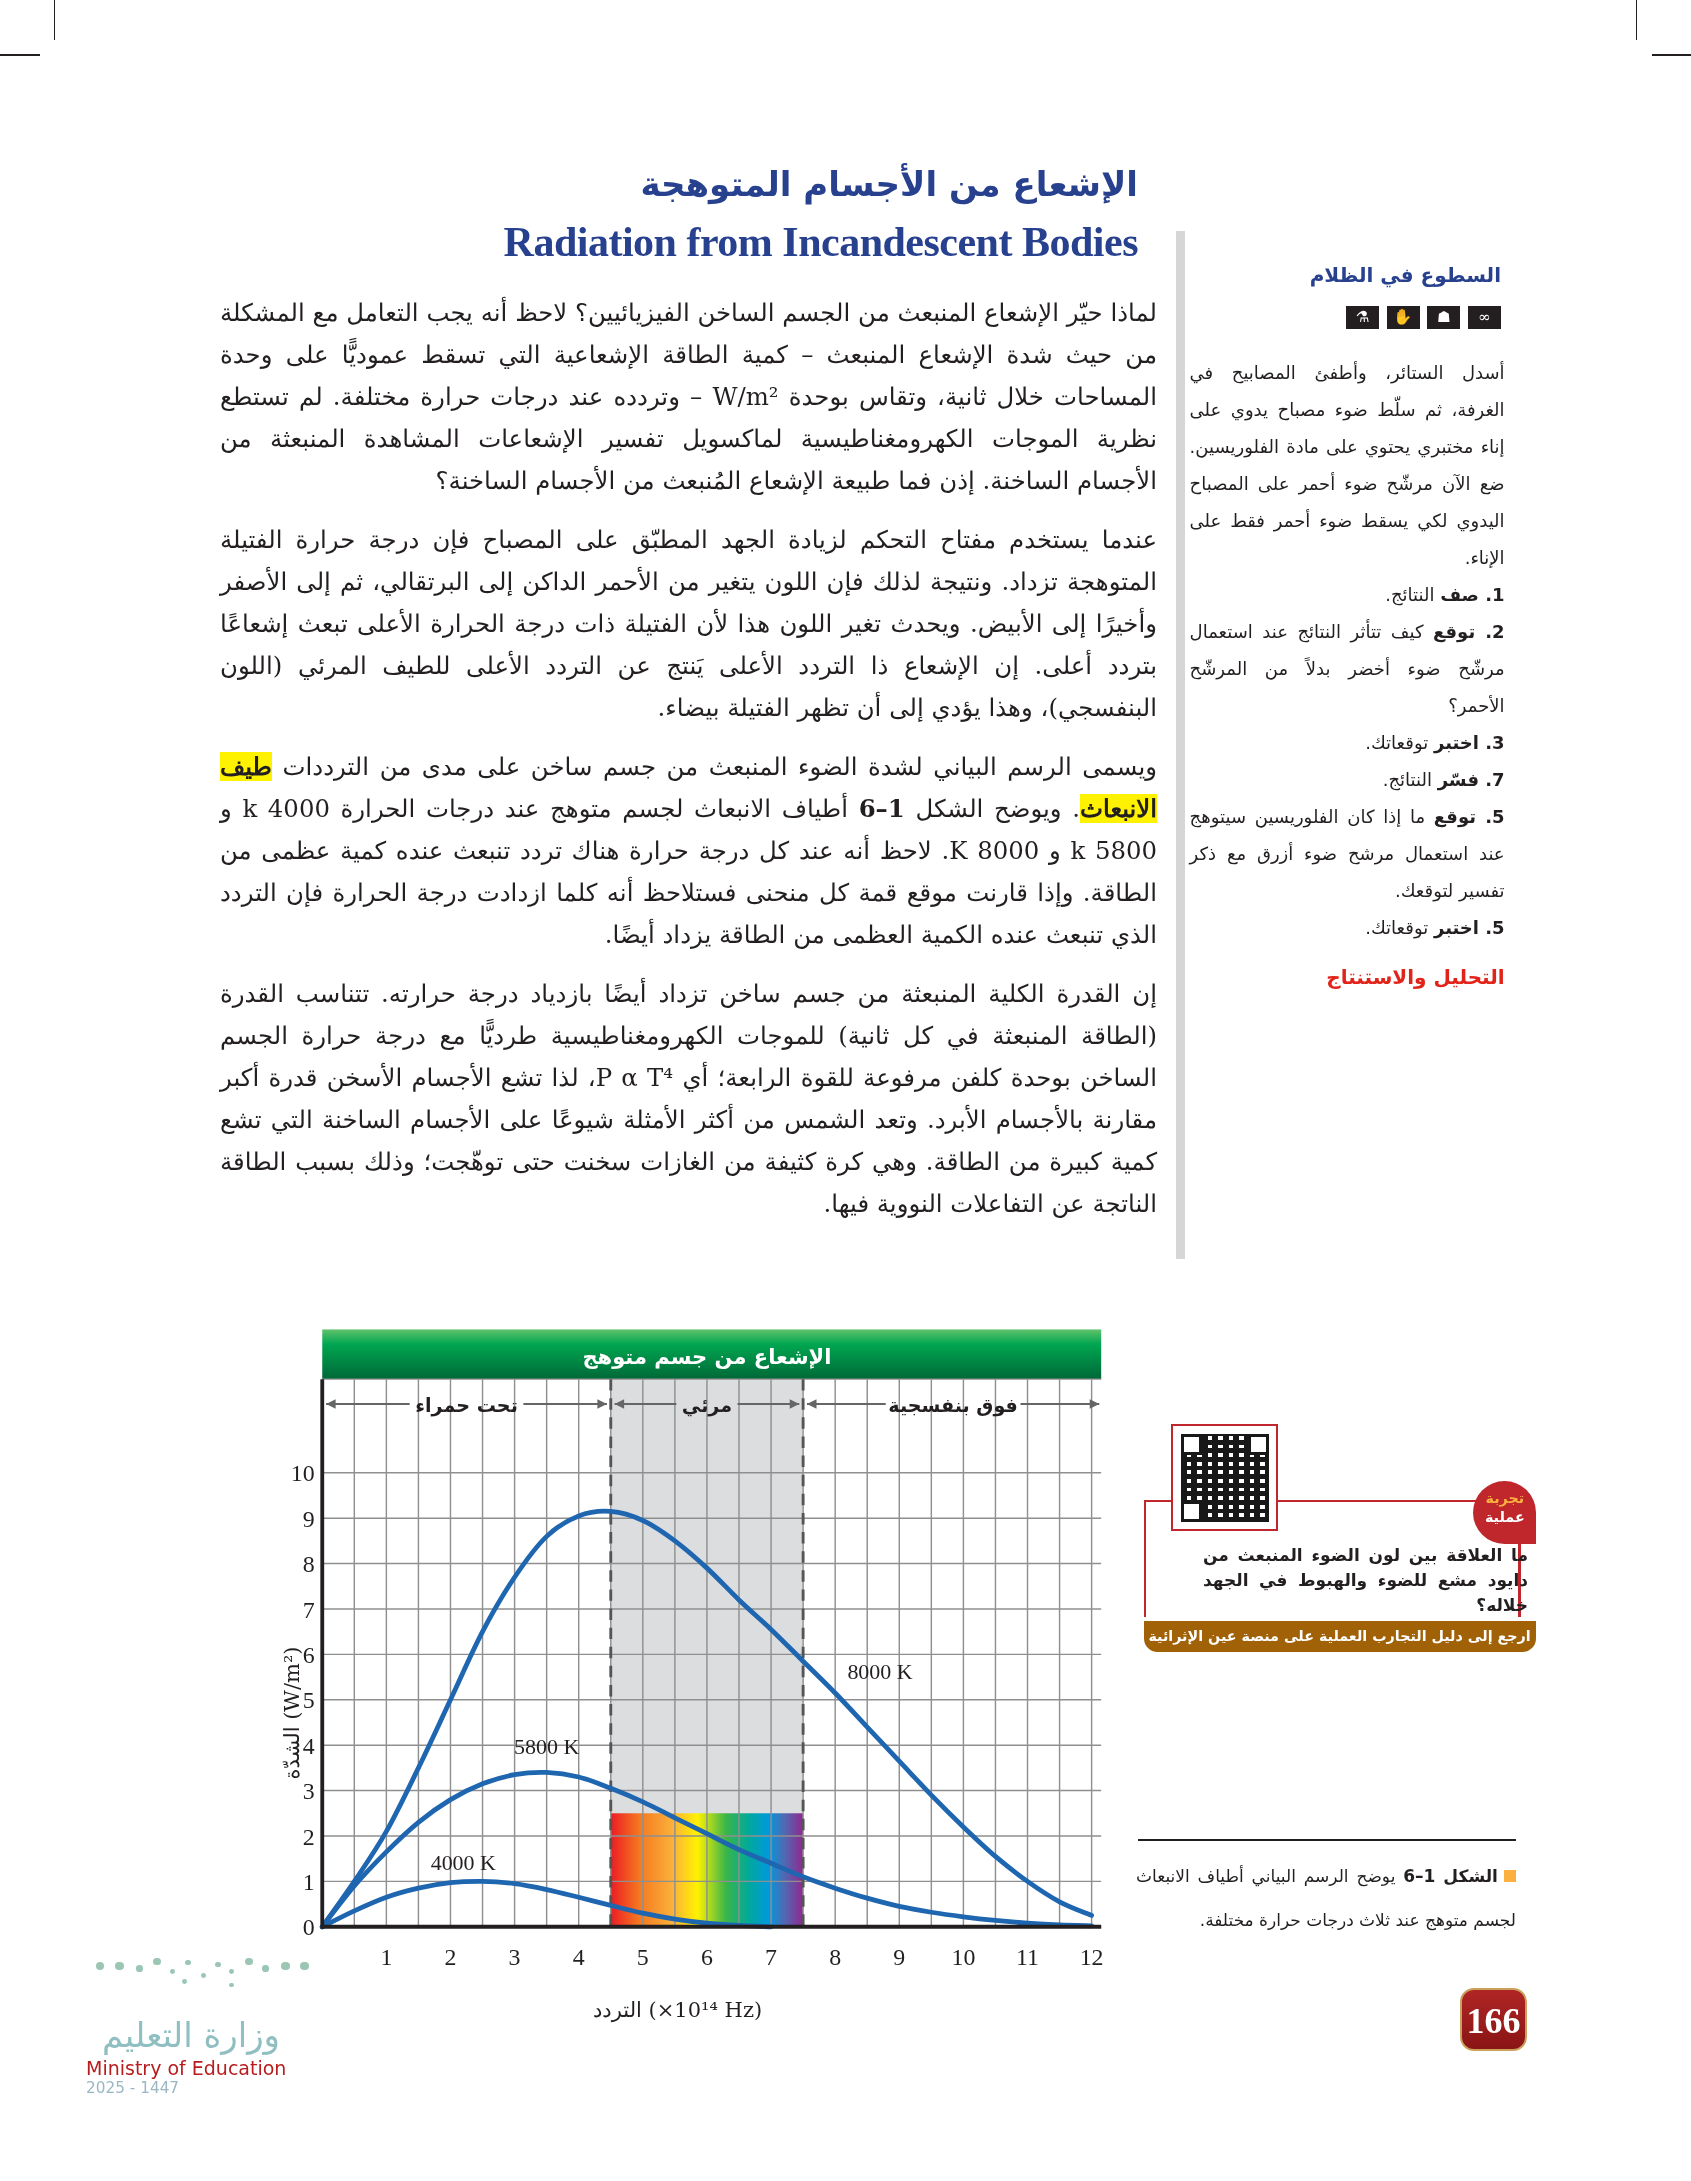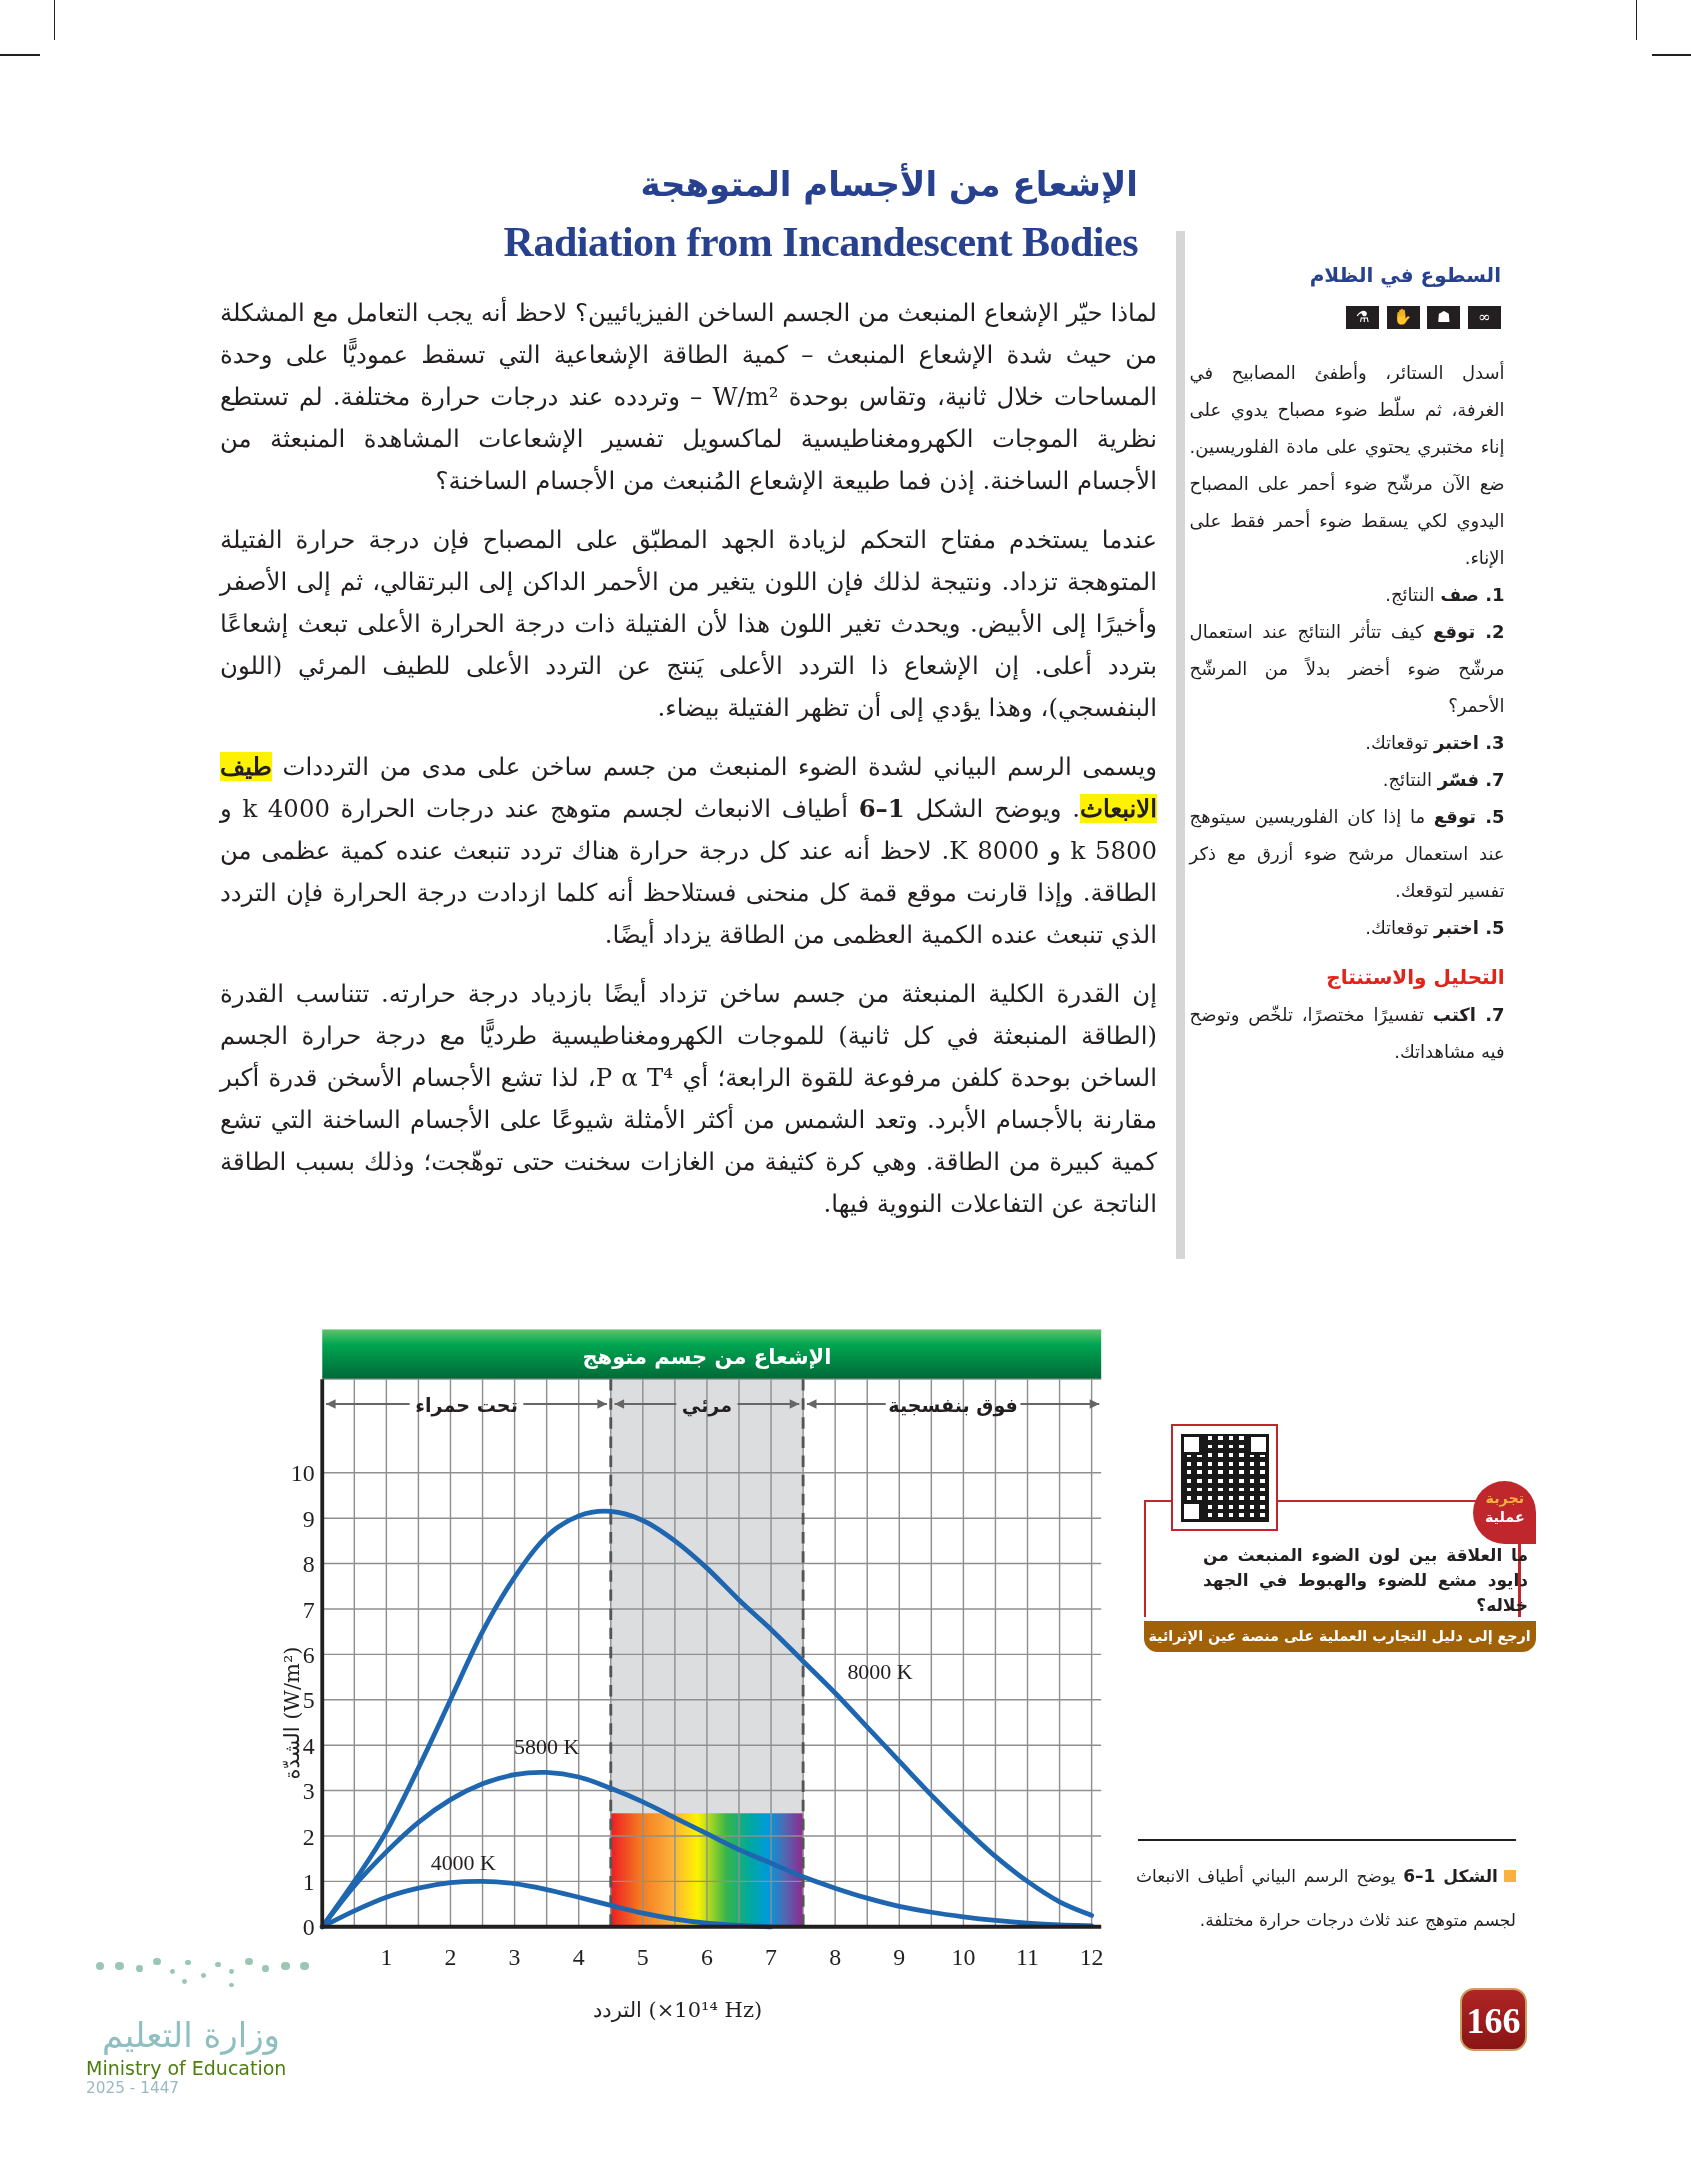--- a/index.html
+++ b/index.html
@@ -39,21 +39,21 @@
   
   .cap-rule{position:absolute;left:1138px;top:1839px;width:378px;height:1.9px;background:#231f20;}
   .caption{position:absolute;left:1136px;top:1854px;width:380px;direction:rtl;font-family:"DejaVu Sans",sans-serif;font-size:17px;line-height:44px;text-align:justify;}
   .caption .sq{display:inline-block;width:12.4px;height:12.4px;background:#fbb040;margin-left:5.7px;}
   .pnum{position:absolute;left:1460px;top:1988px;width:67px;height:63px;background:linear-gradient(#b02525,#8a1515);border:2.9px solid #c9a15b;border-radius:14px;color:#fff;font-family:"Liberation Serif",serif;font-weight:bold;font-size:36px;text-align:center;line-height:63px;box-sizing:border-box;}
   
   .logo{position:absolute;left:86px;top:1950px;width:229px;}
   .logo-dots{position:relative;height:48px;}
   .logo-dots i{position:absolute;border-radius:50%;background:#9bc6b4;}
   .logo-ar{font-family:"DejaVu Sans",sans-serif;font-size:34px;color:#8fbfc0;direction:rtl;text-align:center;width:210px;margin-top:17px;}
-  .logo-en{font-family:"DejaVu Sans",sans-serif;font-size:19px;color:#4d7c0f;margin-top:1.9px;}
+  .logo-en{font-family:"DejaVu Sans",sans-serif;font-size:19px;color:#b91c1c;margin-top:1.9px;}
   .logo-yr{font-family:"DejaVu Sans",sans-serif;font-size:15.3px;color:#9ab7c4;}
   
   #chart{position:absolute;left:0;top:0;}
   .ylab{position:absolute;left:225px;top:1701px;transform:rotate(-90deg);transform-origin:center;font-family:"DejaVu Serif",serif;font-size:21px;white-space:nowrap;}
   .xlab{position:absolute;left:593px;top:1998px;font-family:"DejaVu Serif",serif;font-size:21px;}
 </style>
 </head>
 <body>
 
 <div class="crop" style="left:54px;top:0;width:1px;height:40px"></div>
@@ -84,23 +84,20 @@
     <div>أسدل الستائر، وأطفئ المصابيح في الغرفة، ثم سلّط ضوء مصباح يدوي على إناء مختبري يحتوي على مادة الفلوريسين. ضع الآن مرشّح ضوء أحمر على المصباح اليدوي لكي يسقط ضوء أحمر فقط على الإناء.</div>
     <div id="steps">
         <div><b class="step">1. صف</b><span> النتائج.</span></div>
         <div><b class="step">2. توقع</b><span> كيف تتأثر النتائج عند استعمال مرشّح ضوء أخضر بدلاً من المرشّح الأحمر؟</span></div>
         <div><b class="step">3. اختبر</b><span> توقعاتك.</span></div>
         <div><b class="step">7. فسّر</b><span> النتائج.</span></div>
         <div><b class="step">5. توقع</b><span> ما إذا كان الفلوريسين سيتوهج عند استعمال مرشح ضوء أزرق مع ذكر تفسير لتوقعك.</span></div>
         <div><b class="step">5. اختبر</b><span> توقعاتك.</span></div>
       </div>
     <div class="side-analysis" style="margin-top:13.4px">التحليل والاستنتاج</div>
-    <div id="asteps">
-        <div><b class="step">7. اكتب</b><span> تفسيرًا مختصرًا، تلخّص وتوضح فيه مشاهداتك.</span></div>
-      </div>
   </div>
 </div>
 
 <div class="qr-box">
   <div class="qr-frame"></div>
   <div class="qr-frame2"></div>
   <div class="qr">
     <div class="qr-inner">
       <div class="fp" style="left:0;top:0"></div>
       <div class="fp" style="right:0;top:0"></div>

